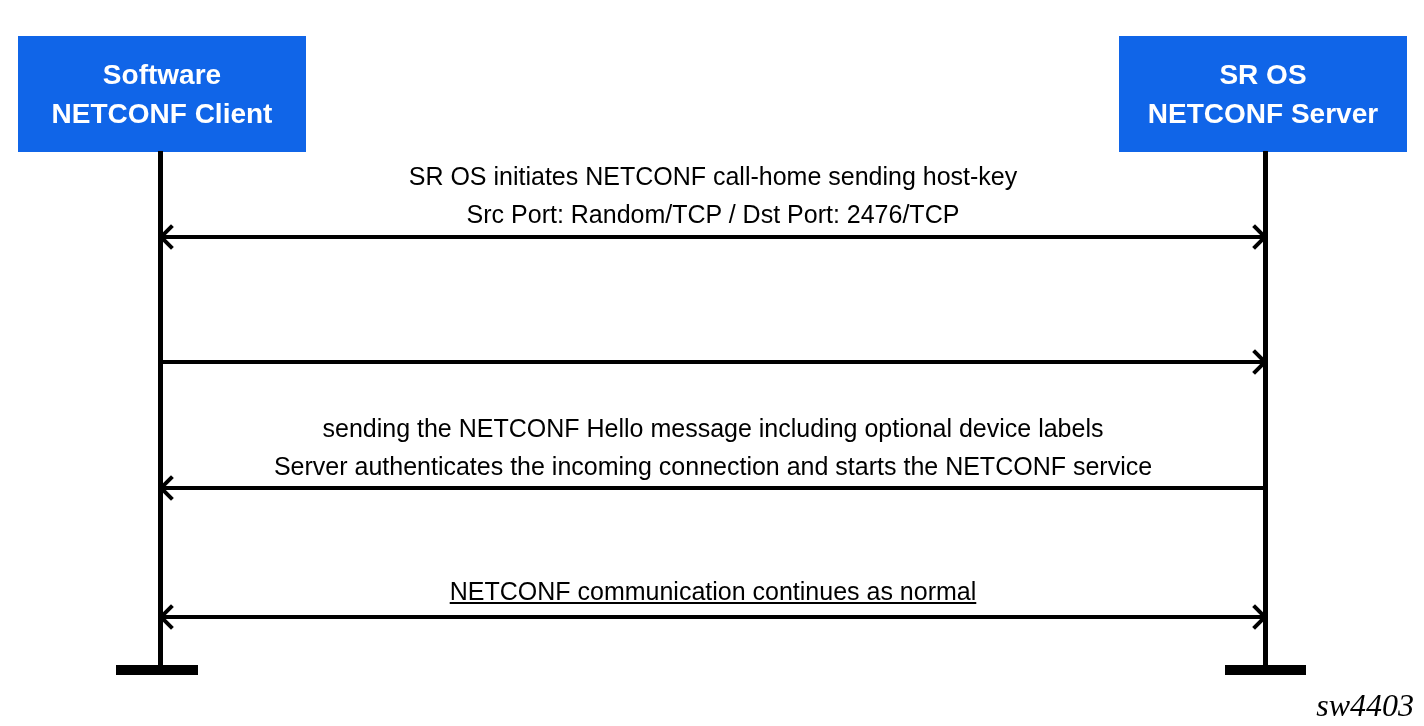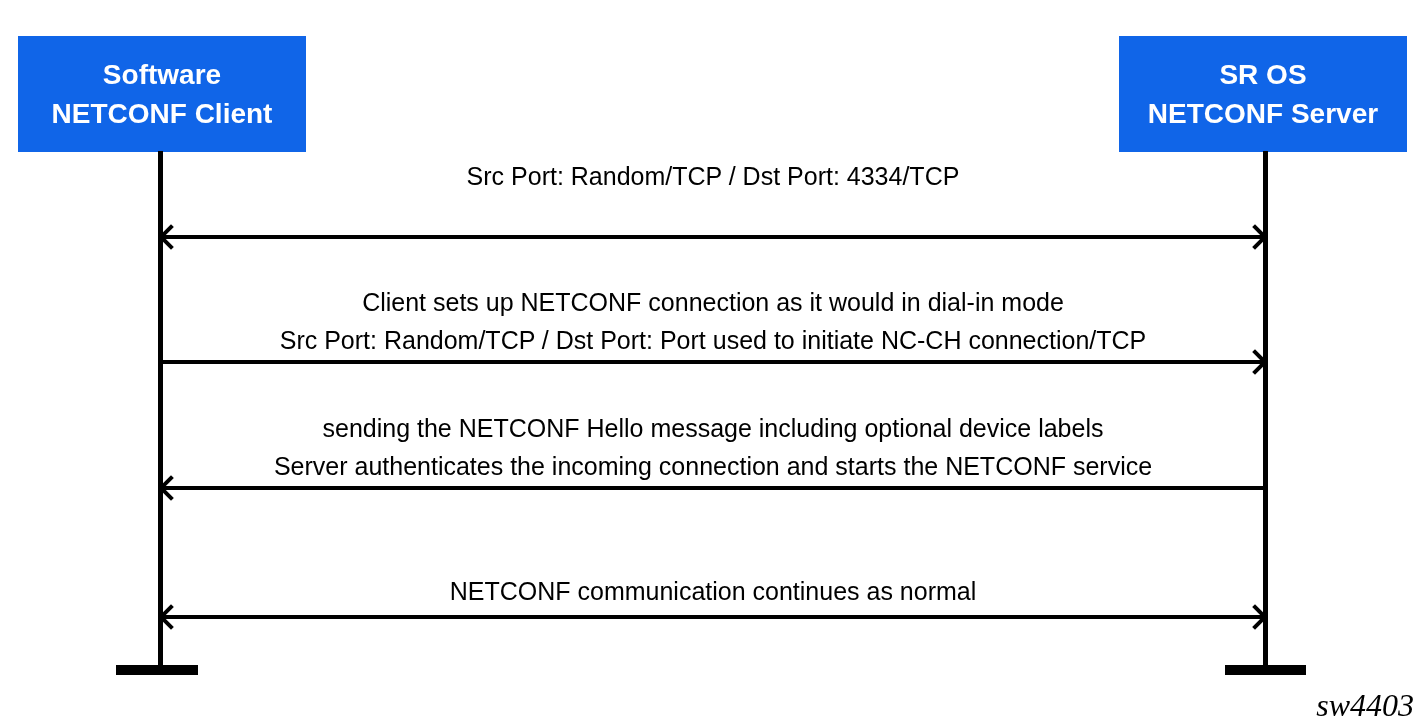--- a/index.html
+++ b/index.html
@@ -62,21 +62,21 @@
     left: 160px;
     width: 1106px;
     text-align: center;
     color: #000000;
     font-size: 25px;
     line-height: 38px;
   }
   .msg1-text { top: 157px; }
   .msg2-text { top: 283px; }
   .msg3-text { top: 409px; }
-  .msg4-text { top: 572px; }
+  .msg4-text { top: 572px; text-decoration: underline; }
 
   
   .msg-arrow {
     position: absolute;
     left: 160px;
     width: 1106px;
     height: 4px;
     background: #000000;
   }
   .arrow1 { top: 235px; }
@@ -123,31 +123,28 @@
   <div class="actor-box actor-client">Software
 NETCONF Client</div>
 
   <div class="lifeline lifeline-client"></div>
   <div class="lifeline lifeline-server"></div>
 
   <div class="end-bar end-bar-client"></div>
   <div class="end-bar end-bar-server"></div>
 
   <div class="msg-text msg1-text">
-    <div>Src Port: Random/TCP / Dst Port: 4334/TCP</div>
+    <div>SR OS initiates NETCONF call-home sending host-key</div>
+    <div>Src Port: Random/TCP / Dst Port: 2476/TCP</div>
   </div>
   <div class="msg-arrow arrow1" data-direction="both">
     <span class="head head-left"></span>
     <span class="head head-right"></span>
   </div>
 
-  <div class="msg-text msg2-text">
-    <div>Client sets up NETCONF connection as it would in dial-in mode</div>
-    <div>Src Port: Random/TCP / Dst Port: Port used to initiate NC-CH connection/TCP</div>
-  </div>
   <div class="msg-arrow arrow2" data-direction="right">
 
     <span class="head head-right"></span>
   </div>
 
   <div class="msg-text msg3-text">
     <div>sending the NETCONF Hello message including optional device labels</div>
     <div>Server authenticates the incoming connection and starts the NETCONF service</div>
   </div>
   <div class="msg-arrow arrow3" data-direction="left">

